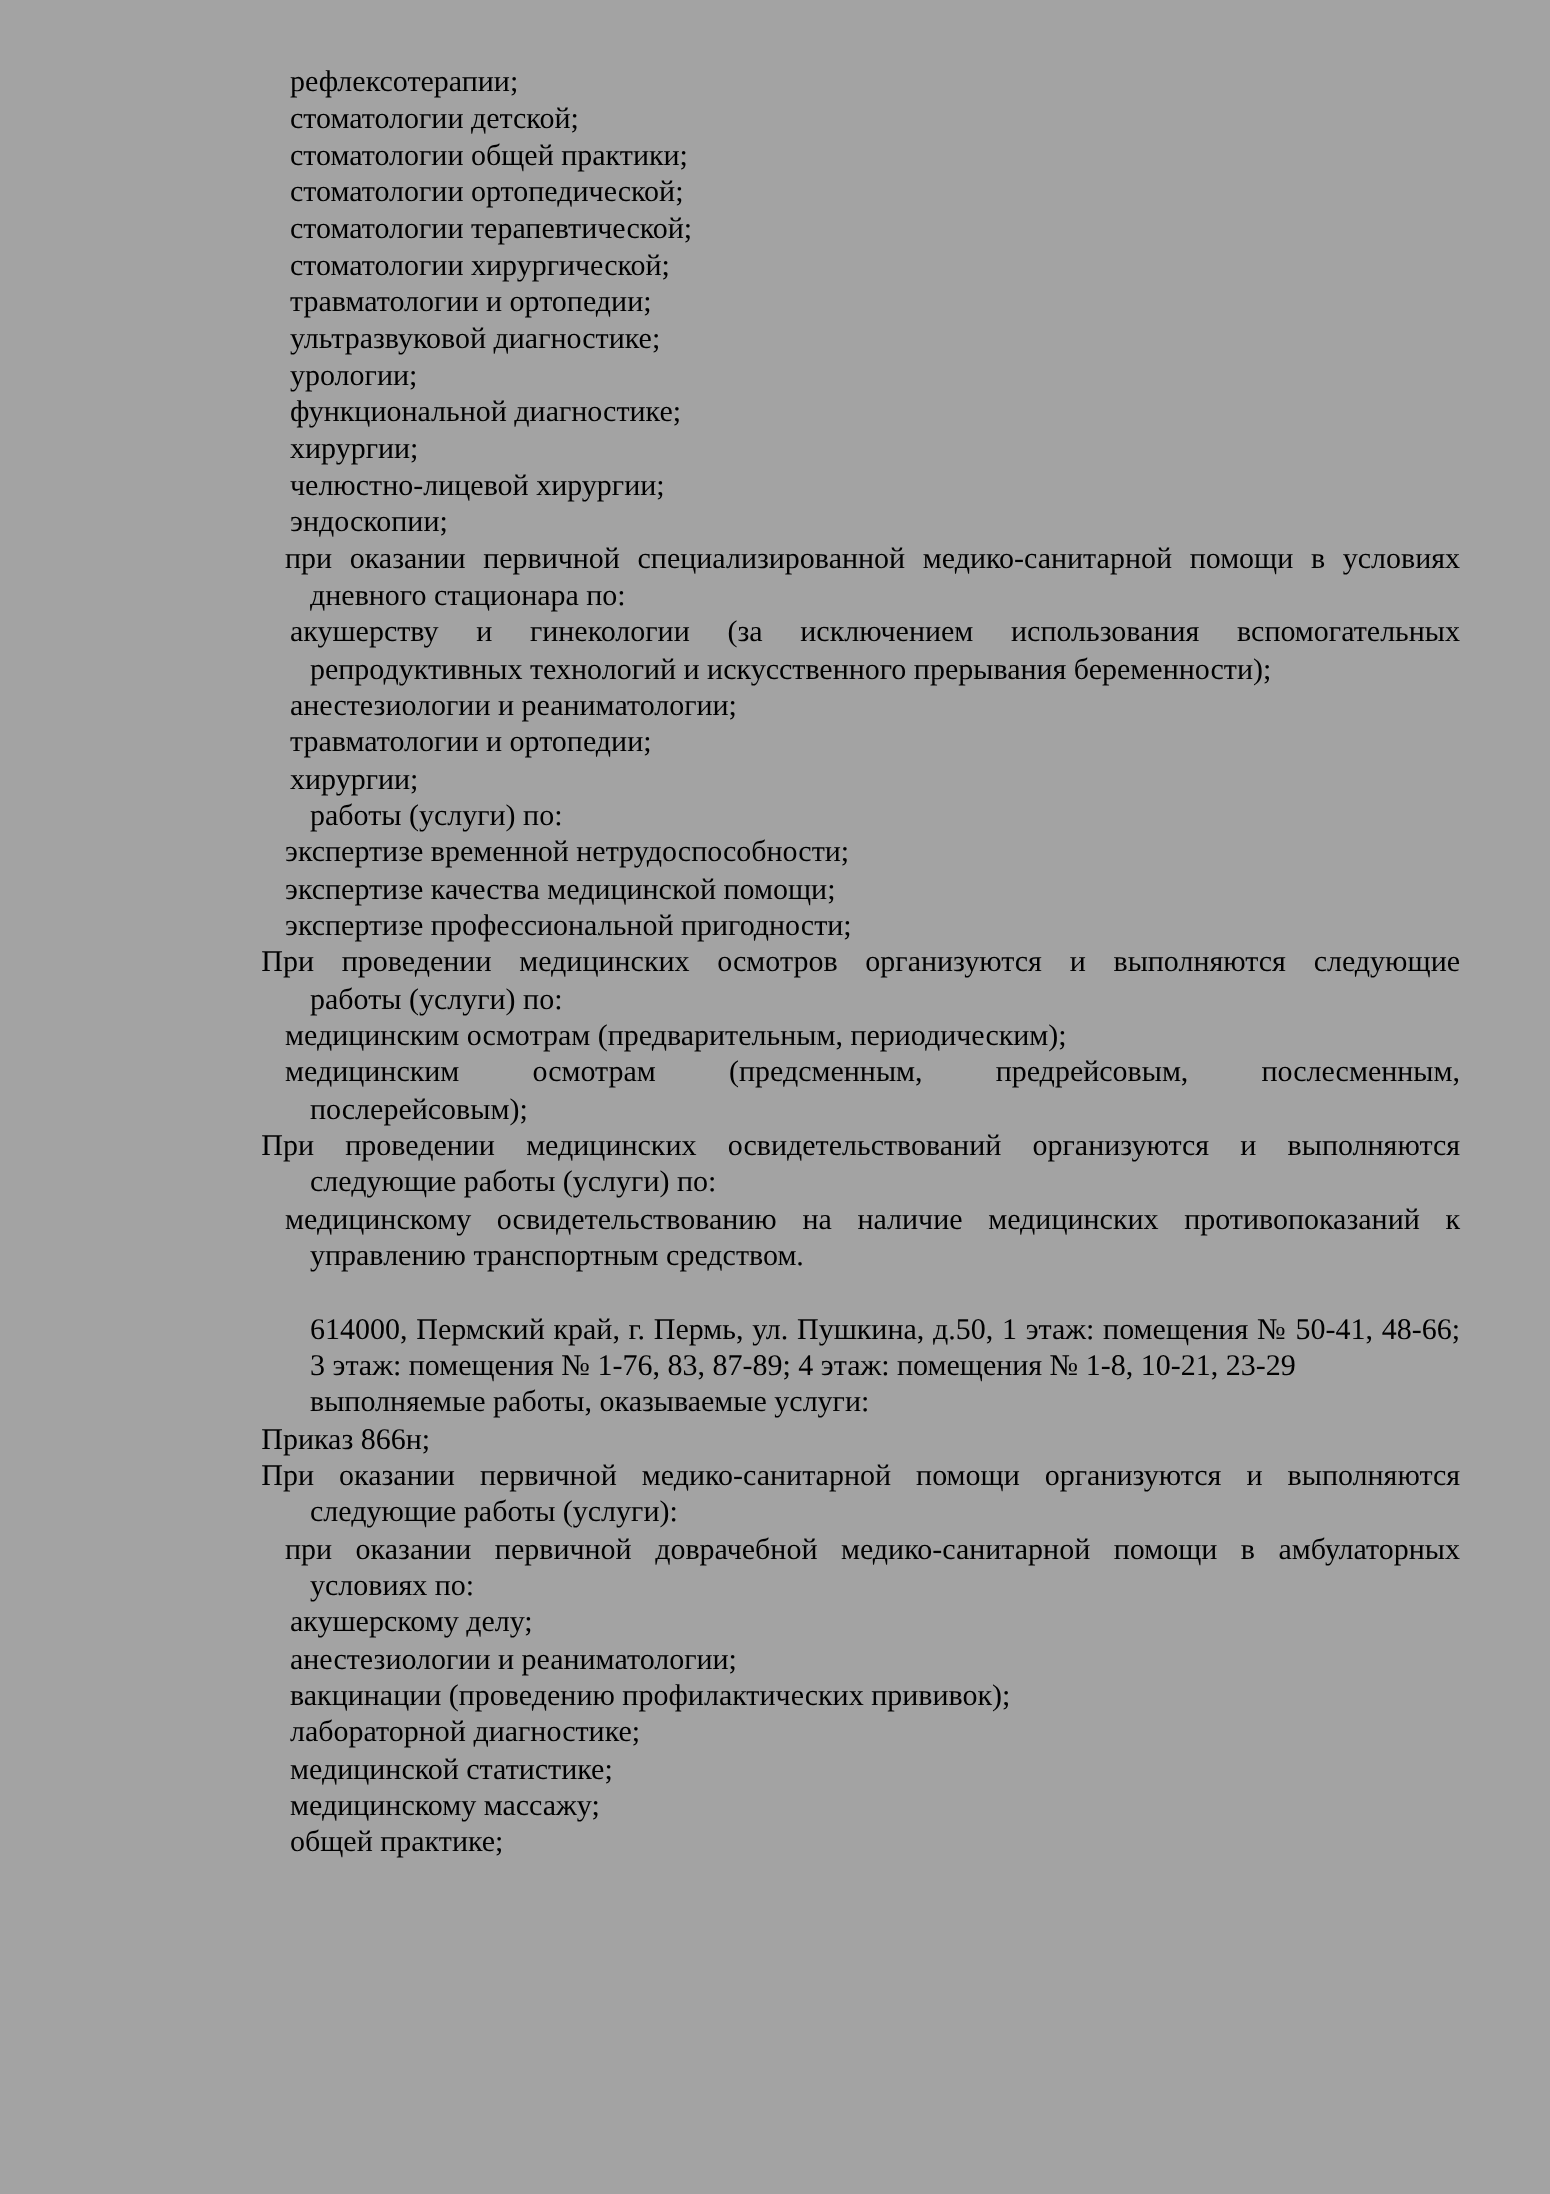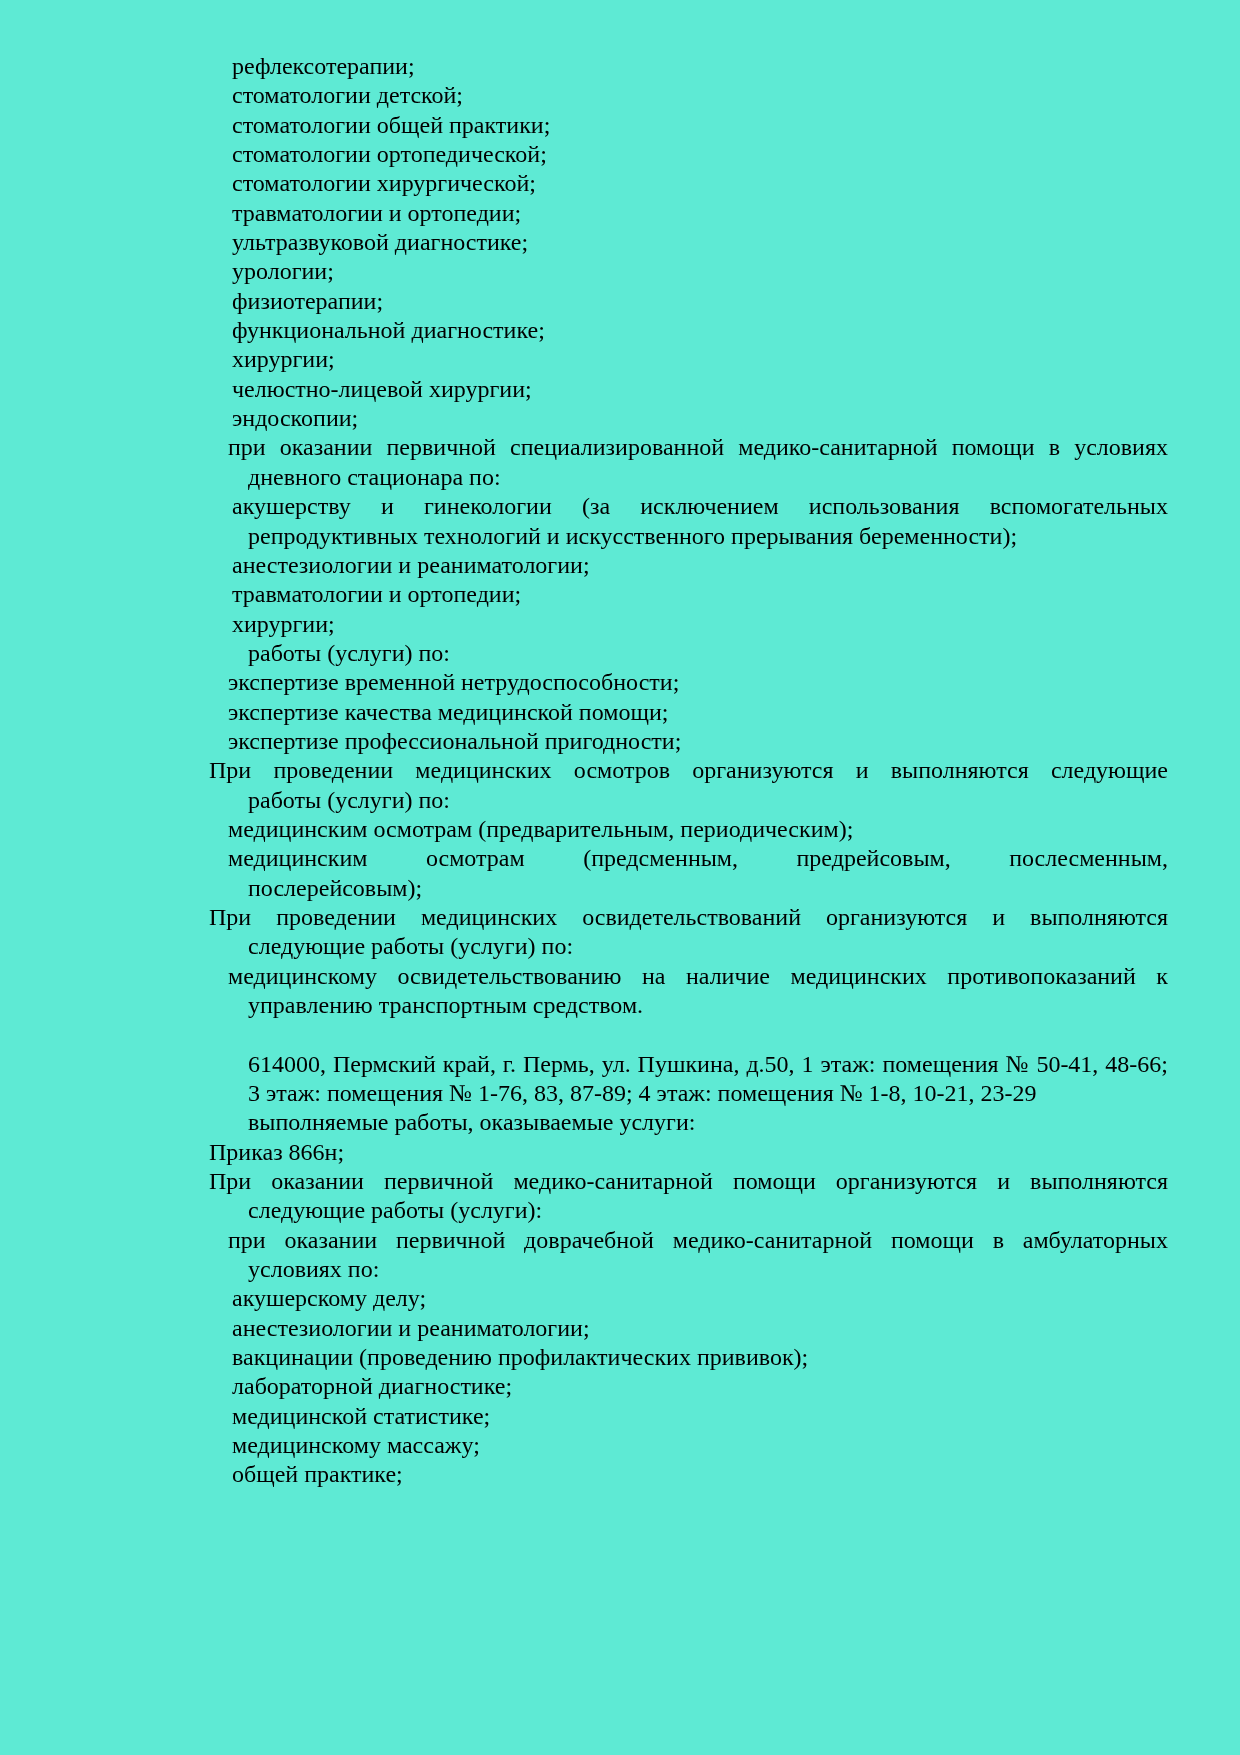--- a/index.html
+++ b/index.html
@@ -1,20 +1,20 @@
 <!DOCTYPE html>
 <html><head>
 <meta charset="utf-8">
 <style>
   html, body { margin: 0; padding: 0; background: #ffffff; }
   .page {
     position: relative;
     width: 1240px;
     height: 1755px;
-    background: #5eead4;
+    background: #a3a3a3;
     color: #000000;
     font-family: "Liberation Serif", "DejaVu Serif", serif;
     font-size: 24px;
     line-height: 29.34px;
     overflow: hidden;
   }
   .content {
     position: absolute;
     left: 200px;
     top: 52px;
@@ -33,25 +33,25 @@
 </style>
 </head>
 <body>
 
 <div class="page">
   <div class="content">
       <div class="ln i3">рефлексотерапии;</div>
       <div class="ln i3">стоматологии детской;</div>
       <div class="ln i3">стоматологии общей практики;</div>
       <div class="ln i3">стоматологии ортопедической;</div>
+      <div class="ln i3">стоматологии терапевтической;</div>
       <div class="ln i3">стоматологии хирургической;</div>
       <div class="ln i3">травматологии и ортопедии;</div>
       <div class="ln i3">ультразвуковой диагностике;</div>
       <div class="ln i3">урологии;</div>
-      <div class="ln i3">физиотерапии;</div>
       <div class="ln i3">функциональной диагностике;</div>
       <div class="ln i3">хирургии;</div>
       <div class="ln i3">челюстно-лицевой хирургии;</div>
       <div class="ln i3">эндоскопии;</div>
       <div class="ln i2 j">при оказании первичной специализированной медико-санитарной помощи в условиях</div>
       <div class="ln i0">дневного стационара по:</div>
       <div class="ln i3 j">акушерству и гинекологии (за исключением использования вспомогательных</div>
       <div class="ln i0">репродуктивных технологий и искусственного прерывания беременности);</div>
       <div class="ln i3">анестезиологии и реаниматологии;</div>
       <div class="ln i3">травматологии и ортопедии;</div>

